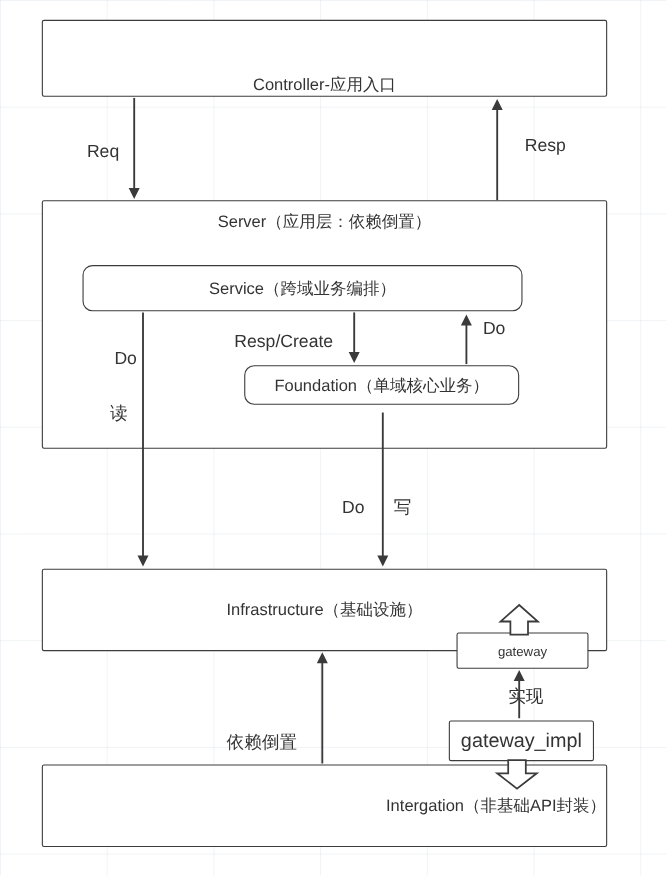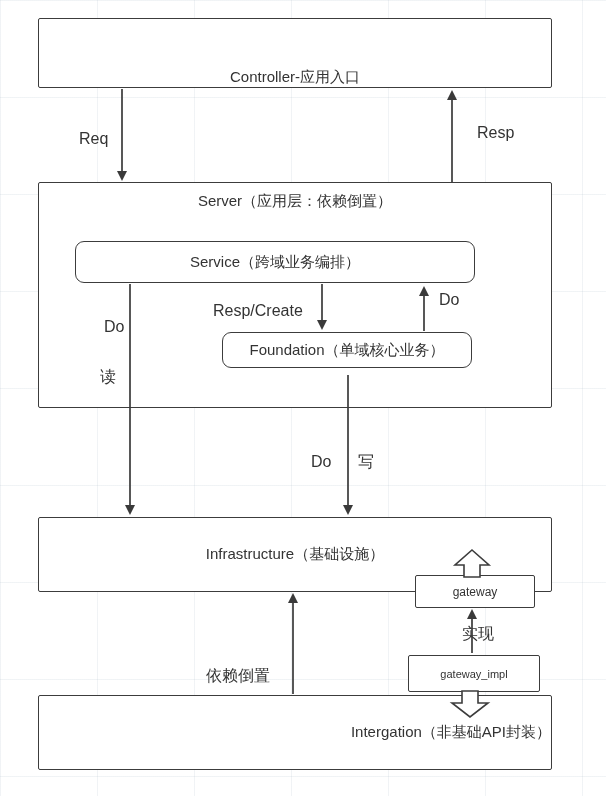--- a/index.html
+++ b/index.html
@@ -78,21 +78,21 @@
   </div>
 
   <div class="box rounded" style="left:222px; top:332px; width:250px; height:36px;">
     <span class="lbl">Foundation（单域核心业务）</span>
   </div>
 
   <div class="box" style="left:415px; top:575px; width:120px; height:33px; font-size:12px;">
     <span class="lbl">gateway</span>
   </div>
 
-  <div class="box" style="left:408px; top:655px; width:132px; height:37px; font-size:11px;">
+  <div class="box" style="left:408px; top:655px; width:132px; height:37px; font-size:18px;">
     <span class="lbl">gateway_impl</span>
   </div>
 
   <div class="edge-label" style="left:79px;  top:129px;">Req</div>
   <div class="edge-label" style="left:477px; top:123px;">Resp</div>
   <div class="edge-label" style="left:213px; top:301px;">Resp/Create</div>
   <div class="edge-label" style="left:439px; top:290px;">Do</div>
   <div class="edge-label" style="left:104px; top:317px;">Do</div>
   <div class="edge-label" style="left:100px; top:367px;">读</div>
   <div class="edge-label" style="left:311px; top:452px;">Do</div>

